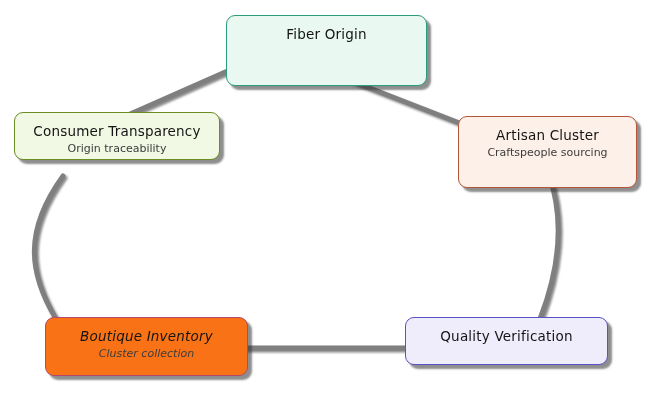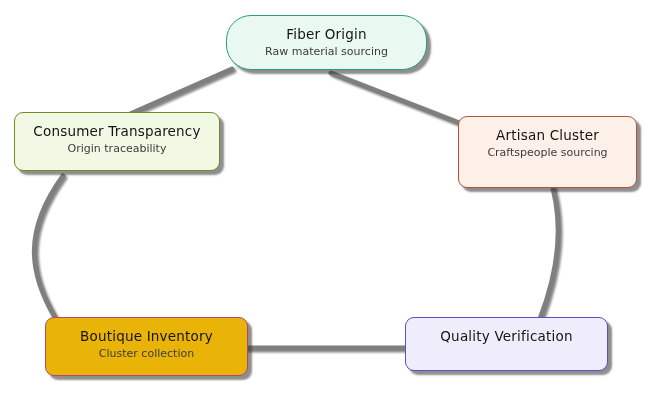--- a/index.html
+++ b/index.html
@@ -37,54 +37,53 @@
     line-height: 19px;
     color: #141414;
     letter-spacing: 0.2px;
   }
   .node .subtitle {
     display: block;
     font-size: 11px;
     line-height: 16px;
     color: #3c3c3c;
   }
-  .node-fiber-origin          { left: 226px; top: 15px;  width: 201px; height: 55px; border-radius: 25px; }
+  .node-fiber-origin          { left: 226px; top: 15px;  width: 201px; height: 71px; }
   .node-artisan-cluster       { left: 458px; top: 116px; width: 179px; height: 72px; }
-  .node-quality-verification  { left: 405px; top: 317px; width: 203px; height: 54px; }
+  .node-quality-verification  { left: 405px; top: 317px; width: 203px; height: 48px; }
   .node-boutique-inventory    { left: 45px;  top: 317px; width: 203px; height: 59px; }
-  .node-consumer-transparency { left: 14px;  top: 112px; width: 206px; height: 59px; }
+  .node-consumer-transparency { left: 14px;  top: 112px; width: 206px; height: 48px; }
 </style>
 </head>
 <body>
 
 <div id="canvas" style="background: rgb(255, 255, 255);">
 
   <svg id="edges" viewBox="0 0 653 401" xmlns="http://www.w3.org/2000/svg">
     <path class="edge" d="M 331 73 L 462 124" stroke="#7f7f7f"></path>
     <path class="edge" d="M 549 175 C 563 215 562 262 540 319" stroke="#7f7f7f"></path>
     <path class="edge" d="M 407 348 L 246 348" stroke="#7f7f7f"></path>
     <path class="edge" d="M 56 319 C 28 272 24 230 63 176" stroke="#7f7f7f"></path>
     <path class="edge" d="M 112 122 L 232 69" stroke="#7f7f7f"></path>
   </svg>
 
   <div class="node node-fiber-origin" style="background: rgb(233, 248, 240); border-color: rgb(42, 157, 124);">
     <span class="title">Fiber Origin</span>
-    <span class="subtitle">Raw material sourcing</span>
   </div>
 
   <div class="node node-artisan-cluster" style="background: rgb(253, 240, 232); border-color: rgb(181, 84, 59);">
     <span class="title">Artisan Cluster</span>
     <span class="subtitle">Craftspeople sourcing</span>
   </div>
 
   <div class="node node-quality-verification" style="background: rgb(239, 237, 251); border-color: rgb(90, 80, 200);">
     <span class="title">Quality Verification</span>
   </div>
 
-  <div class="node node-boutique-inventory" style="background: #eab308; border-color: rgb(181, 71, 107);">
+  <div class="node node-boutique-inventory" style="background: #f97316; border-color: rgb(181, 71, 107); font-style: italic;">
     <span class="title">Boutique Inventory</span>
     <span class="subtitle">Cluster collection</span>
   </div>
 
   <div class="node node-consumer-transparency" style="background: rgb(241, 248, 227); border-color: rgb(107, 142, 35);">
     <span class="title">Consumer Transparency</span>
     <span class="subtitle">Origin traceability</span>
   </div>
 
 </div>

